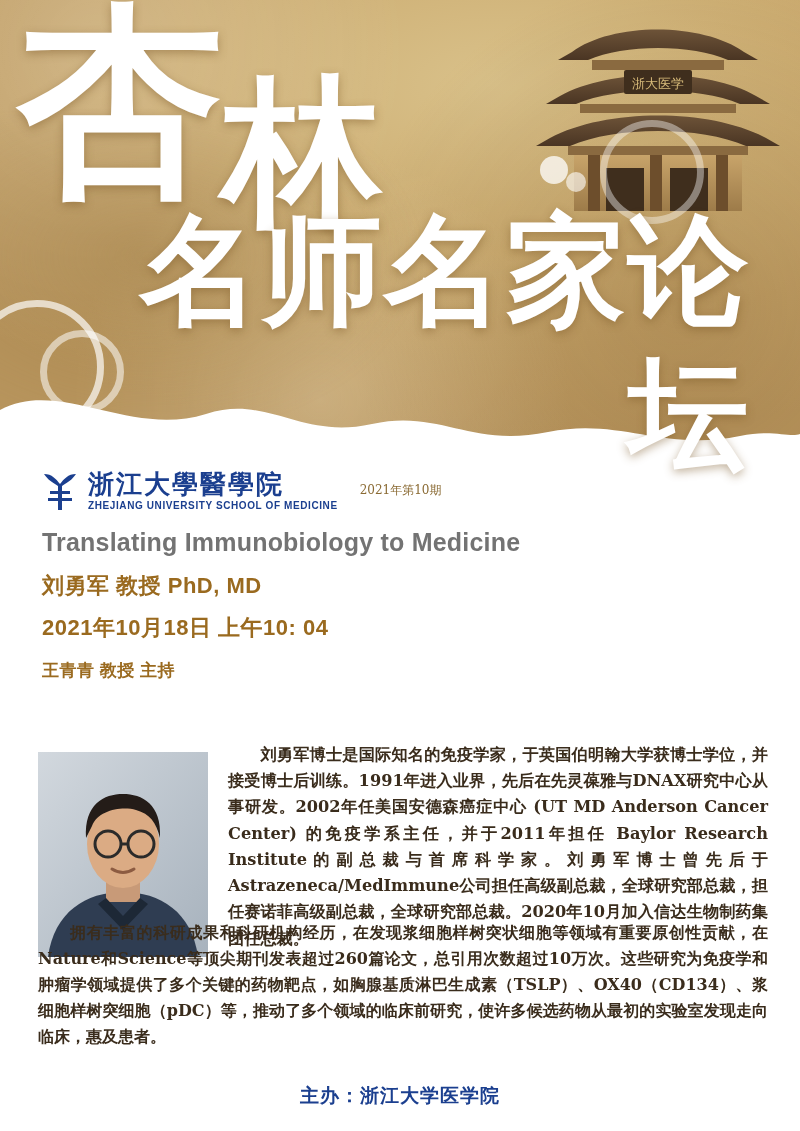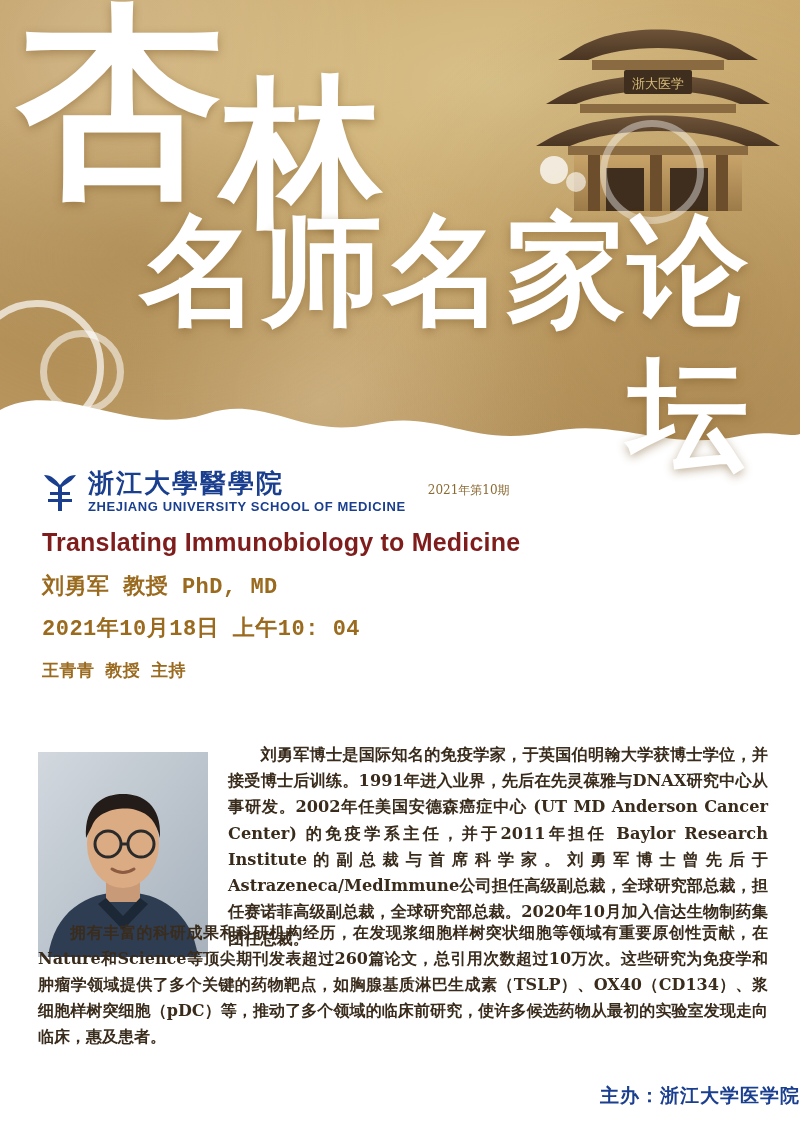--- a/index.html
+++ b/index.html
@@ -104,21 +104,21 @@
   .zju-mark { width: 40px; height: 42px; }
   .zju-text { display: flex; flex-direction: column; line-height: 1; }
   .zju-cn {
     font-family: "DejaVu Serif", "Liberation Serif", serif;
     font-size: 26px;
     font-weight: 700;
     color: #1b3f8f;
     letter-spacing: 2px;
   }
   .zju-en {
-    font-size: 13px;
+    font-size: 10px;
     color: #1b3f8f;
     letter-spacing: .6px;
     margin-top: 4px;
     font-weight: 700;
   }
   .issue {
     font-family: "DejaVu Serif", "Liberation Serif", serif;
     font-size: 12px;
     color: #8a6a33;
     margin-left: 6px;
@@ -126,27 +126,27 @@
   }
 
   
   .info {
     position: absolute;
     left: 42px; top: 528px;
     width: 620px;
   }
   .info-en {
     font-size: 25px;
-    color: #7f1d1d;
+    color: #737373;
     font-weight: 600;
     letter-spacing: .2px;
     margin-bottom: 14px;
   }
   .info-line {
-    font-family: Liberation Mono, monospace;
+    font-family: Liberation Sans, sans-serif;
     font-size: 22px;
     font-weight: 700;
     color: #9a6a1f;
     margin-bottom: 12px;
     letter-spacing: .5px;
   }
   .info-line.host {
     font-size: 17px;
     color: #9a6a1f;
     margin-top: 16px;
@@ -189,21 +189,21 @@
     text-justify: inter-ideograph;
     font-weight: 700;
   }
   .bio2 p { margin: 0; text-indent: 2em; }
 
   
   .footer {
     position: absolute;
     left: 0; bottom: 22px;
     width: 800px;
-    text-align: right;
+    text-align: center;
     font-family: Liberation Mono, monospace;
     font-size: 19px;
     font-weight: 700;
     color: #1b3f8f;
     letter-spacing: 1px;
   }
 </style>
 </head>
 <body>
 

